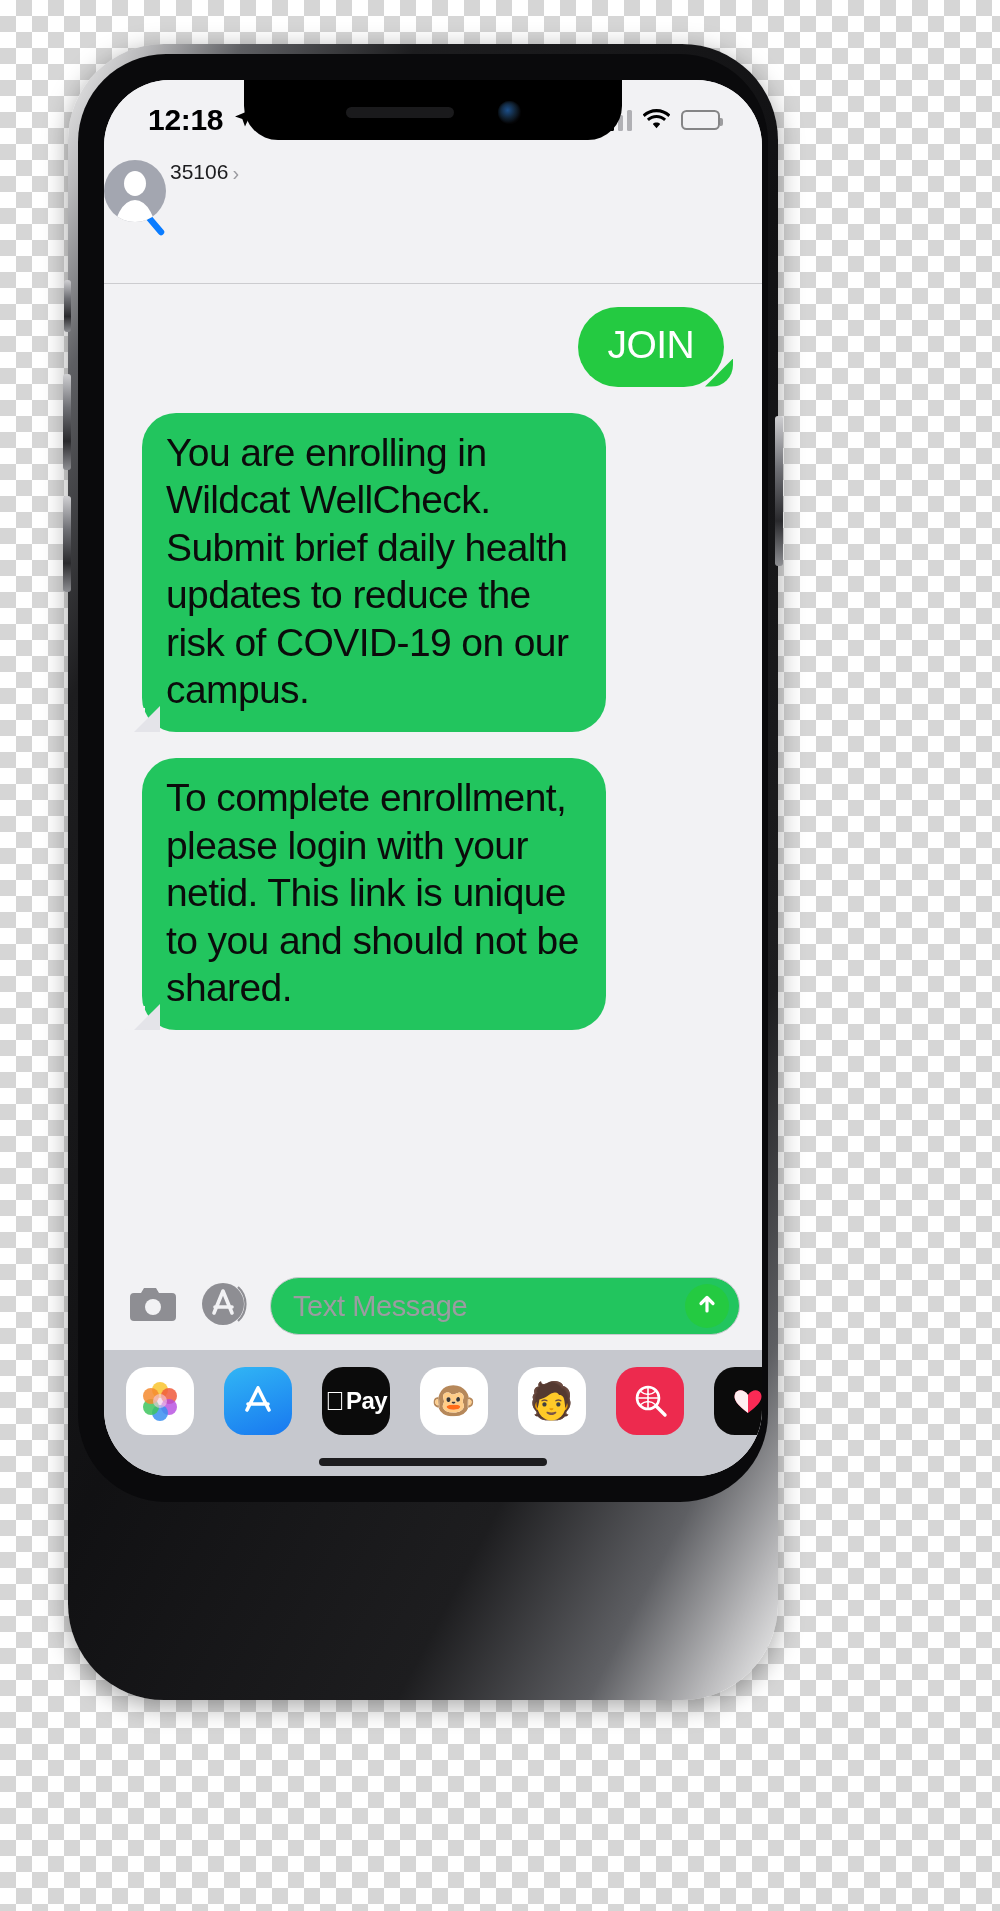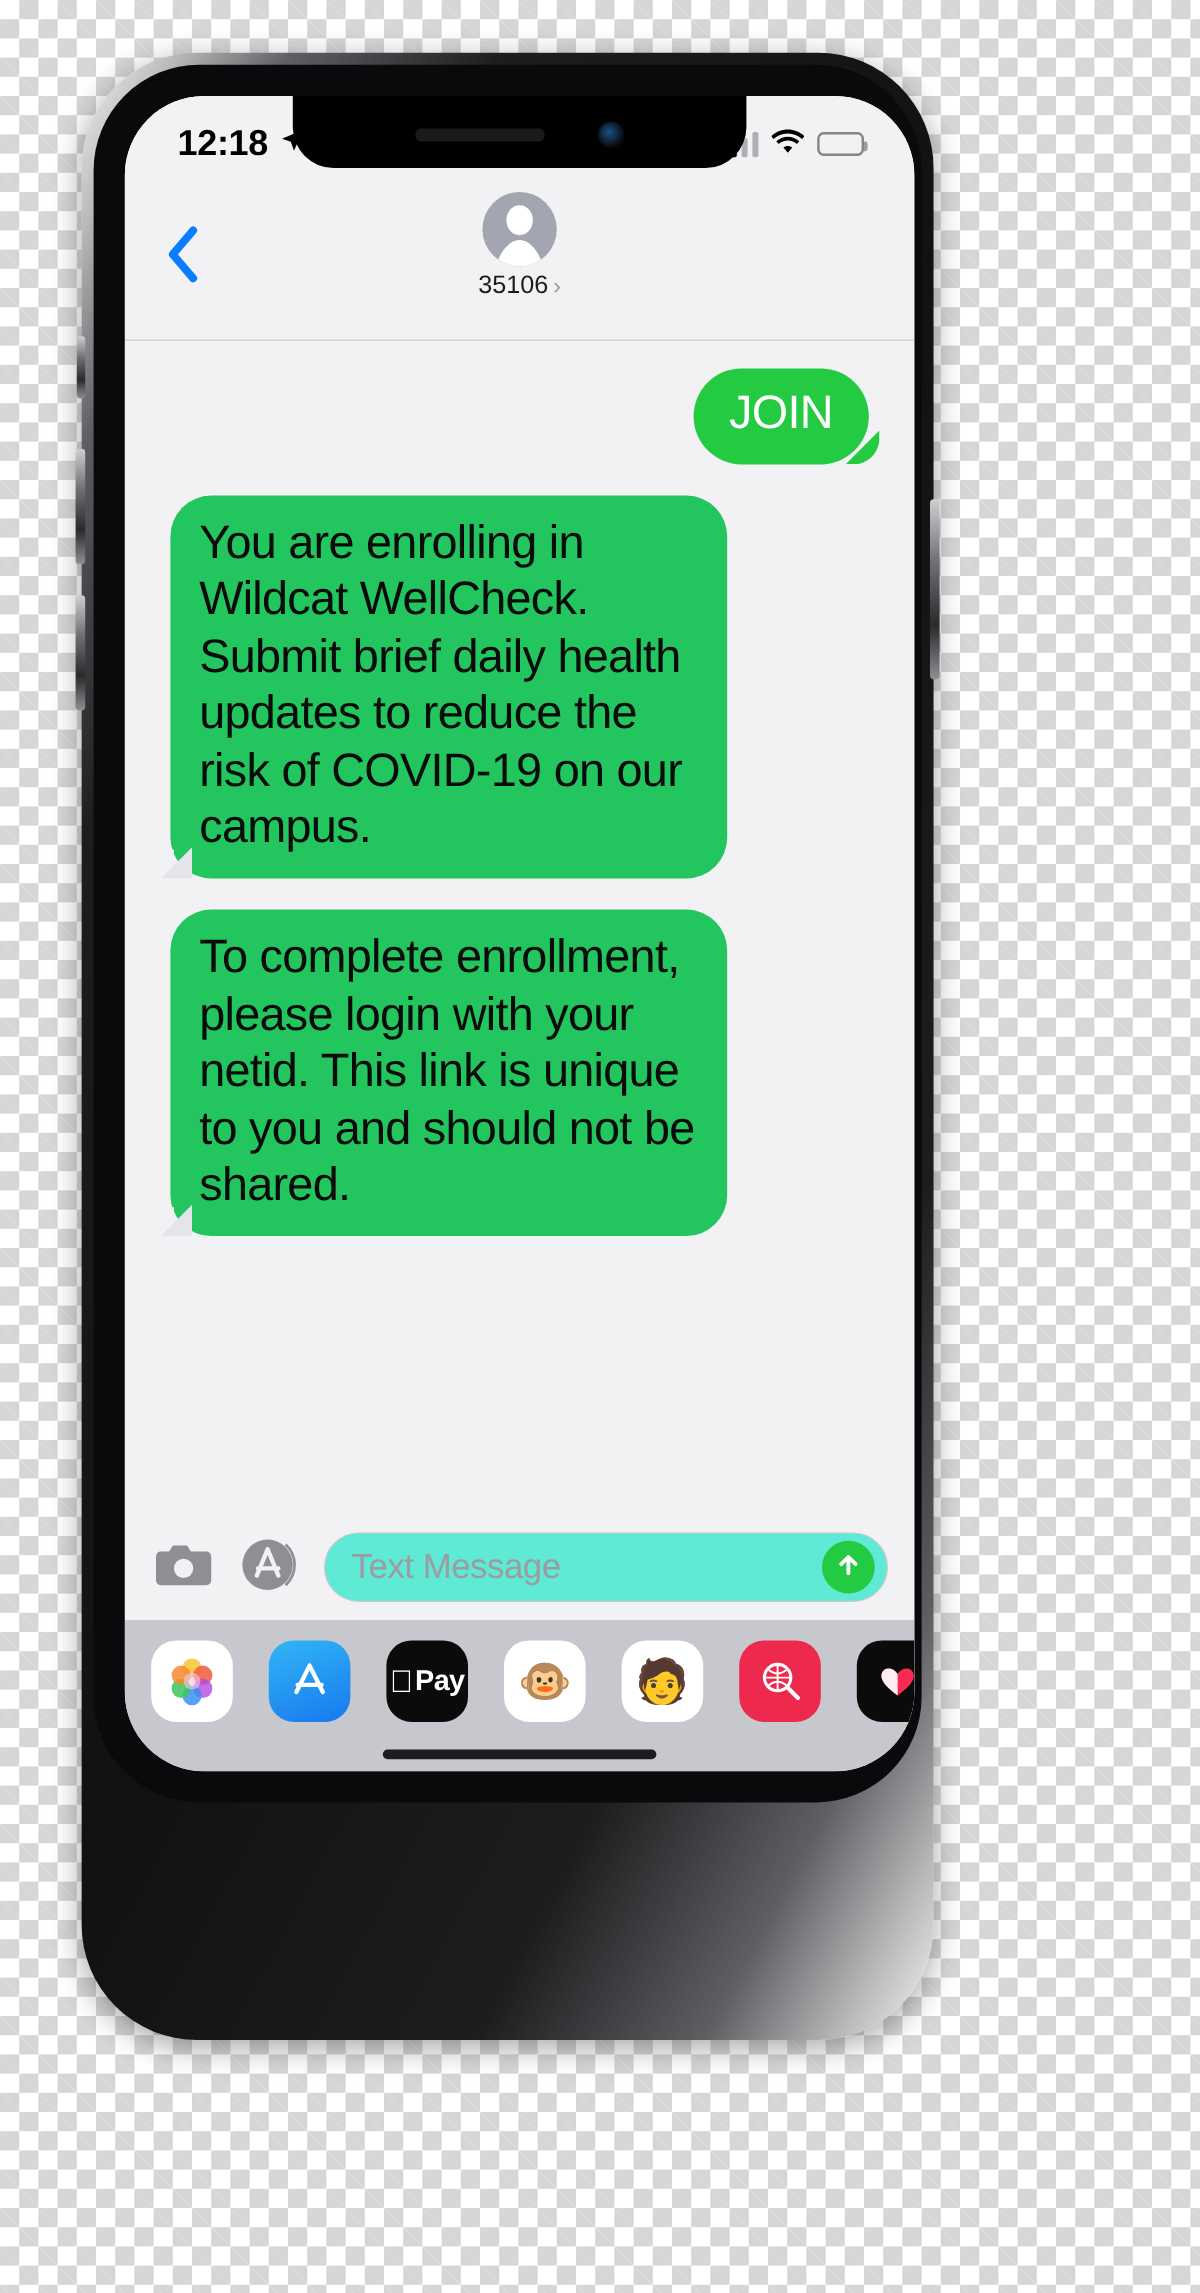--- a/index.html
+++ b/index.html
@@ -145,21 +145,21 @@
   #back-button {
     position: absolute;
     left: 22px; top: 108px;
     width: 52px; height: 52px;
     display: flex; align-items: center; justify-content: center;
     cursor: pointer;
   }
   #contact-block {
     position: absolute;
     left: 0; right: 0; top: 80px;
-    display: flex; flex-direction: column; align-items: center; gap: 4px;
+    display: flex; flex-direction: row; align-items: flex-start; gap: 4px;
   }
   #avatar {
     width: 62px; height: 62px; border-radius: 50%;
     background: #a3a6b0;
     position: relative; overflow: hidden;
   }
   #avatar::before {
     content:""; position:absolute;
     left:50%; top:11px; transform:translateX(-50%);
     width:22px; height:25px; border-radius:50%;
@@ -253,21 +253,21 @@
   #camera-button, #appstore-button {
     width: 54px; height: 54px;
     display:flex; align-items:center; justify-content:center;
     flex: 0 0 auto; cursor: pointer;
   }
   #text-field {
     flex: 1 1 auto;
     height: 58px;
     border: 1.8px solid #c9c9ce;
     border-radius: 30px;
-    background: #5eead4;
+    background: #22c55e;
     display:flex; align-items:center;
     padding: 0 10px 0 22px;
     position: relative;
   }
   #text-message-input {
     flex:1 1 auto;
     border:none; outline:none; background:transparent;
     font-family: "Liberation Sans", sans-serif;
     font-size: 29px; color:#1c1c1e;
     letter-spacing:-0.4px;

